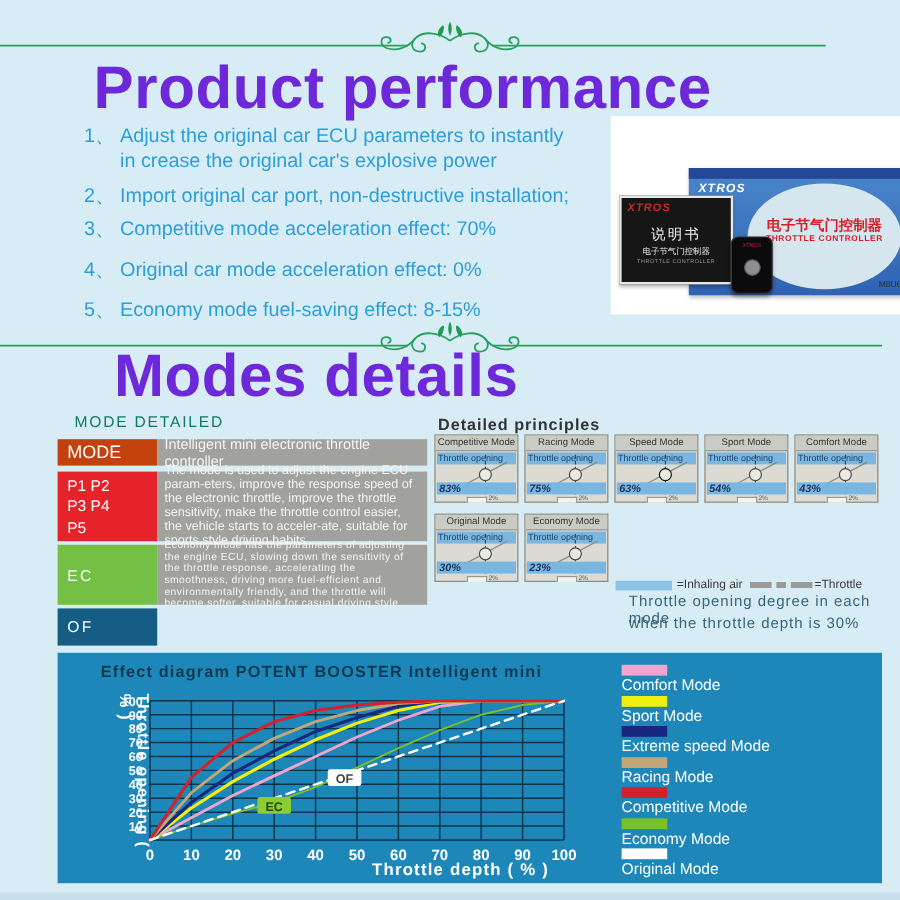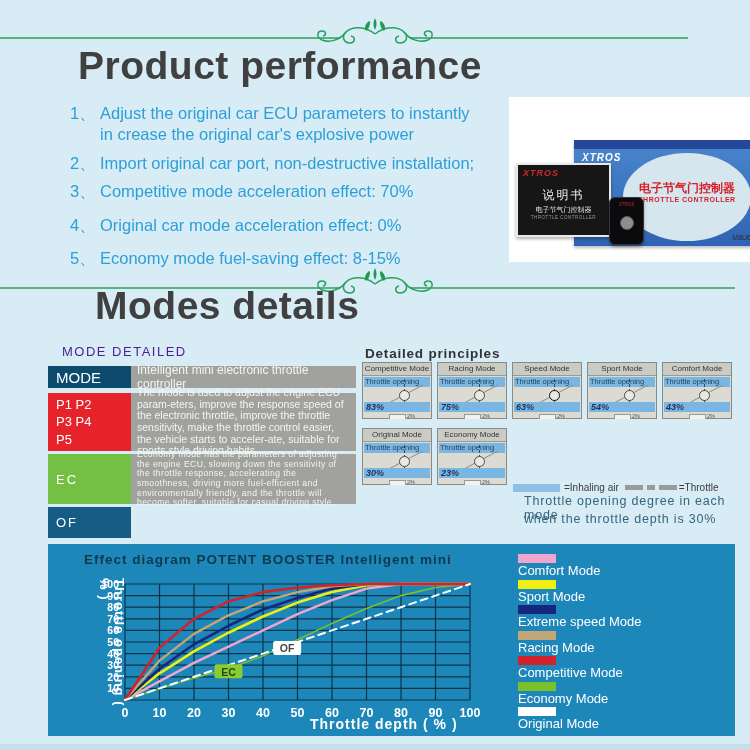--- a/index.html
+++ b/index.html
@@ -1,21 +1,21 @@
 <!DOCTYPE html>
 <html><head>
 <meta charset="utf-8">
 <style>
   html,body{margin:0;padding:0;}
   body{font-family:"Liberation Sans","DejaVu Sans",sans-serif;}
   #root{position:relative;width:750px;height:750px;background:#d7ecf5;overflow:hidden;}
   .abs{position:absolute;}
 
   
-  .h1{font-size:39px;font-weight:bold;color:#404040;letter-spacing:.5px;white-space:nowrap;}
+  .h1{font-size:50px;font-weight:bold;color:#6d28d9;letter-spacing:.5px;white-space:nowrap;}
 
   
   .plist{left:70px;top:103px;width:412px;}
   .li{display:flex;color:#2d9fd8;font-size:16.5px;line-height:1.3;margin-bottom:7px;}
   .li .num{width:30px;flex:none;}
   .li.gap{margin-top:12px;}
 
   
   .photo{left:509px;top:97px;width:258px;height:165px;background:#ffffff;}
   .bluebox{left:65px;top:43px;width:183px;height:106px;background:linear-gradient(#4a86cc,#2f63b4);box-shadow:0 2px 3px rgba(0,0,0,.25);}
@@ -31,21 +31,21 @@
   .manual .t2{left:0;top:40px;width:100%;text-align:center;color:#e9e9e9;font-size:7px;}
   .manual .t3{left:0;top:50px;width:100%;text-align:center;color:#9a9a9a;font-size:4.5px;letter-spacing:.5px;}
   .device{left:100px;top:100px;width:33px;height:46px;background:#0b0b0d;border:1px solid #34343a;border-radius:6px;box-shadow:0 2px 3px rgba(0,0,0,.35);}
   .device .brand{left:0;top:4px;width:100%;text-align:center;color:#c23;font-size:4.5px;font-style:italic;}
   .device .btn{left:10px;top:18px;width:12px;height:12px;border-radius:50%;background:#8e8e8e;border:1px solid #5c5c5c;}
 
   
   .divider svg{display:block;}
 
   
-  .lbl{font-size:13px;color:#4c1d95;letter-spacing:1.5px;}
+  .lbl{font-size:13px;color:#0f766e;letter-spacing:1.5px;}
   .mrow{left:48px;width:308px;display:flex;}
   .mkey{width:83px;flex:none;color:#fff;display:flex;align-items:center;padding-left:8px;box-sizing:border-box;font-size:13px;}
   .mdesc{flex:1;background:#a1a19d;color:#f4f4f2;display:flex;align-items:center;padding:3px 6px;box-sizing:border-box;}
   .pre{white-space:pre-line;}
 
   
   .pbox{width:70px;height:57px;border:1px solid #8a8a84;background:#dbdbd3;box-sizing:border-box;}
   .pbox-h{height:12px;background:#cbcbc5;border-bottom:1px solid #9a9a94;font-size:8px;color:#333;text-align:center;line-height:12px;white-space:nowrap;}
   .pbox-b{position:relative;height:43px;border-radius:15px;}
   .pbox-blue{position:absolute;left:1px;right:1px;height:10px;background:#79b7e2;}
@@ -162,21 +162,21 @@
         <path d="M381,9 C385,12 386,16 384,19 C381,17 380,13 380,10 Z"></path>
       </g>
     </svg>
   </div>
 
   <div class="abs h1" style="left:95px;top:284px;">Modes details</div>
 
   <div class="abs lbl" style="left:62px;top:344px;">MODE DETAILED</div>
 
   <div class="abs mrow" style="top:366px;height:22px;">
-    <div class="mkey" style="background:#0c4a6e;font-size:15px;">MODE</div>
+    <div class="mkey" style="background:#c2410c;font-size:15px;">MODE</div>
     <div class="mdesc" style="font-size:12px;">Intelligent mini electronic throttle controller</div>
   </div>
   <div class="abs mrow" style="top:393px;height:58px;">
     <div class="mkey pre" style="background:#e6222a;line-height:1.35;">P1  P2
 P3  P4
 P5</div>
     <div class="mdesc" style="font-size:10.5px;line-height:1.1;">The mode is used to adjust the engine ECU param-eters, improve the response speed of the electronic throttle, improve the throttle sensitivity, make the throttle control easier, the vehicle starts to acceler-ate, suitable for sports style driving habits</div>
   </div>
   <div class="abs mrow" style="top:454px;height:50px;">
     <div class="mkey" style="background:#74c044;letter-spacing:2px;">EC</div>

